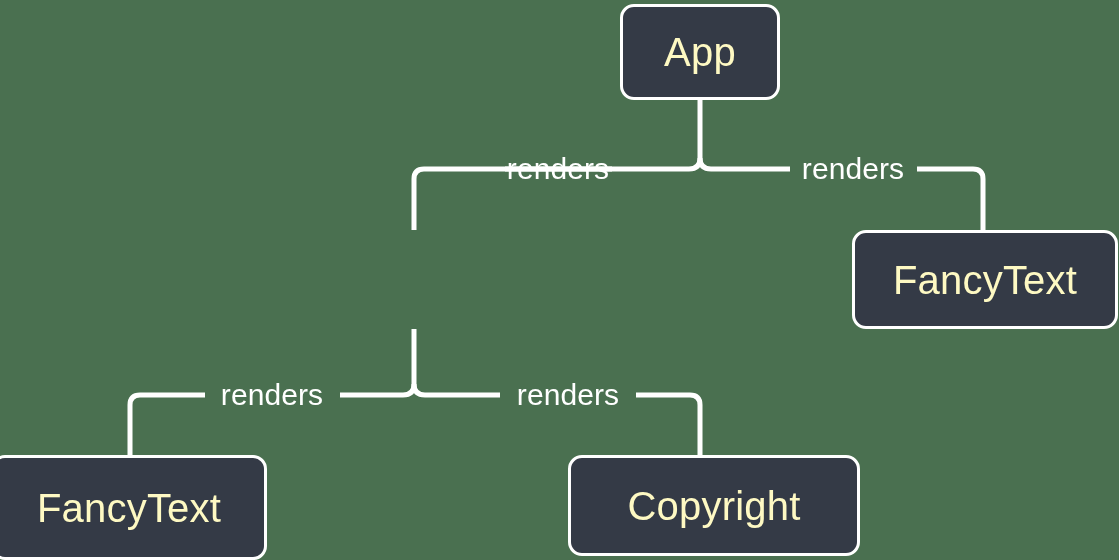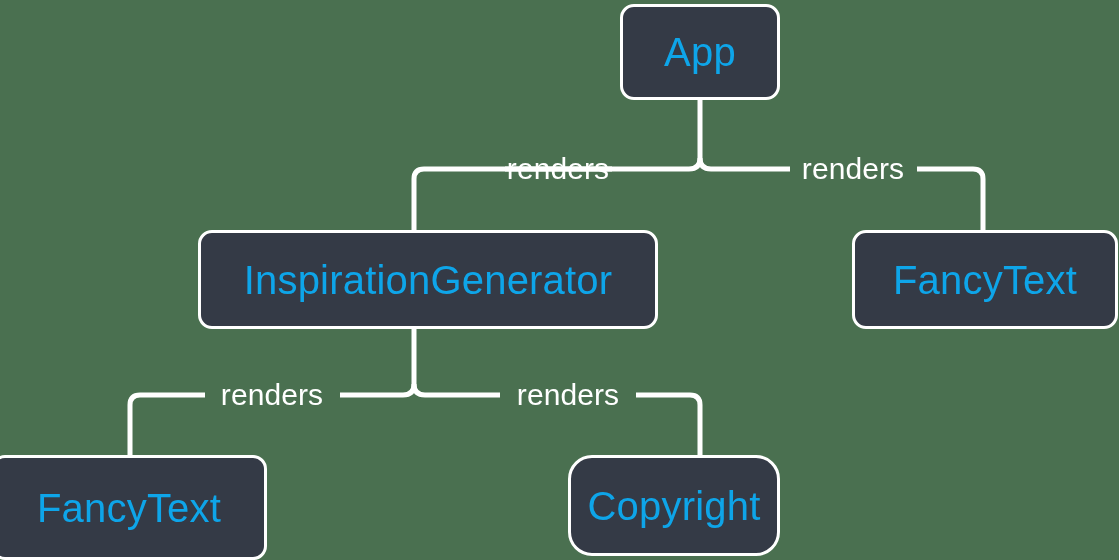--- a/index.html
+++ b/index.html
@@ -35,30 +35,30 @@
     display: flex;
     align-items: center;
     justify-content: center;
     color: #ffffff;
     font-family: "Liberation Sans", sans-serif;
     font-weight: 400;
     letter-spacing: 0.2px;
     white-space: nowrap;
   }
   .node-label {
-    color: #0ea5e9;
+    color: #fef9c3;
     line-height: 1;
   }
   
   #node-app        { left: 620px; top: 4px;   width: 160px; height: 96px;  font-size: 40px; }
   #node-inspgen    { left: 198px; top: 230px; width: 460px; height: 99px;  font-size: 40px; }
   #node-fancy-right{ left: 852px; top: 230px; width: 266px; height: 99px;  font-size: 40px; }
   #node-fancy-left { left: -9px;  top: 455px; width: 276px; height: 105px; font-size: 40px;
                      border-bottom-left-radius: 14px; }
-  #node-copyright  { left: 568px; top: 455px; width: 212px; height: 101px; font-size: 40px; border-radius: 24px; }
+  #node-copyright  { left: 568px; top: 455px; width: 292px; height: 101px; font-size: 40px; }
 
   .edge-label {
     position: absolute;
     color: #ffffff;
     font-family: "Liberation Sans", sans-serif;
     font-size: 30px;
     font-weight: 400;
     line-height: 1;
     white-space: nowrap;
     transform: translate(-50%, -50%);
@@ -100,23 +100,20 @@
   <div class="edge-label" id="edge-label-app-fancy">renders</div>
 
   <div class="edge-label" id="edge-label-inspgen-fancy">renders</div>
 
   <div class="edge-label" id="edge-label-inspgen-copy">renders</div>
 
   <div class="node-box" id="node-app">
     <span class="node-label">App</span>
   </div>
 
-  <div class="node-box" id="node-inspgen">
-    <span class="node-label">InspirationGenerator</span>
-  </div>
 
   <div class="node-box" id="node-fancy-right">
     <span class="node-label">FancyText</span>
   </div>
 
   <div class="node-box" id="node-fancy-left">
     <span class="node-label">FancyText</span>
   </div>
 
   <div class="node-box" id="node-copyright">

